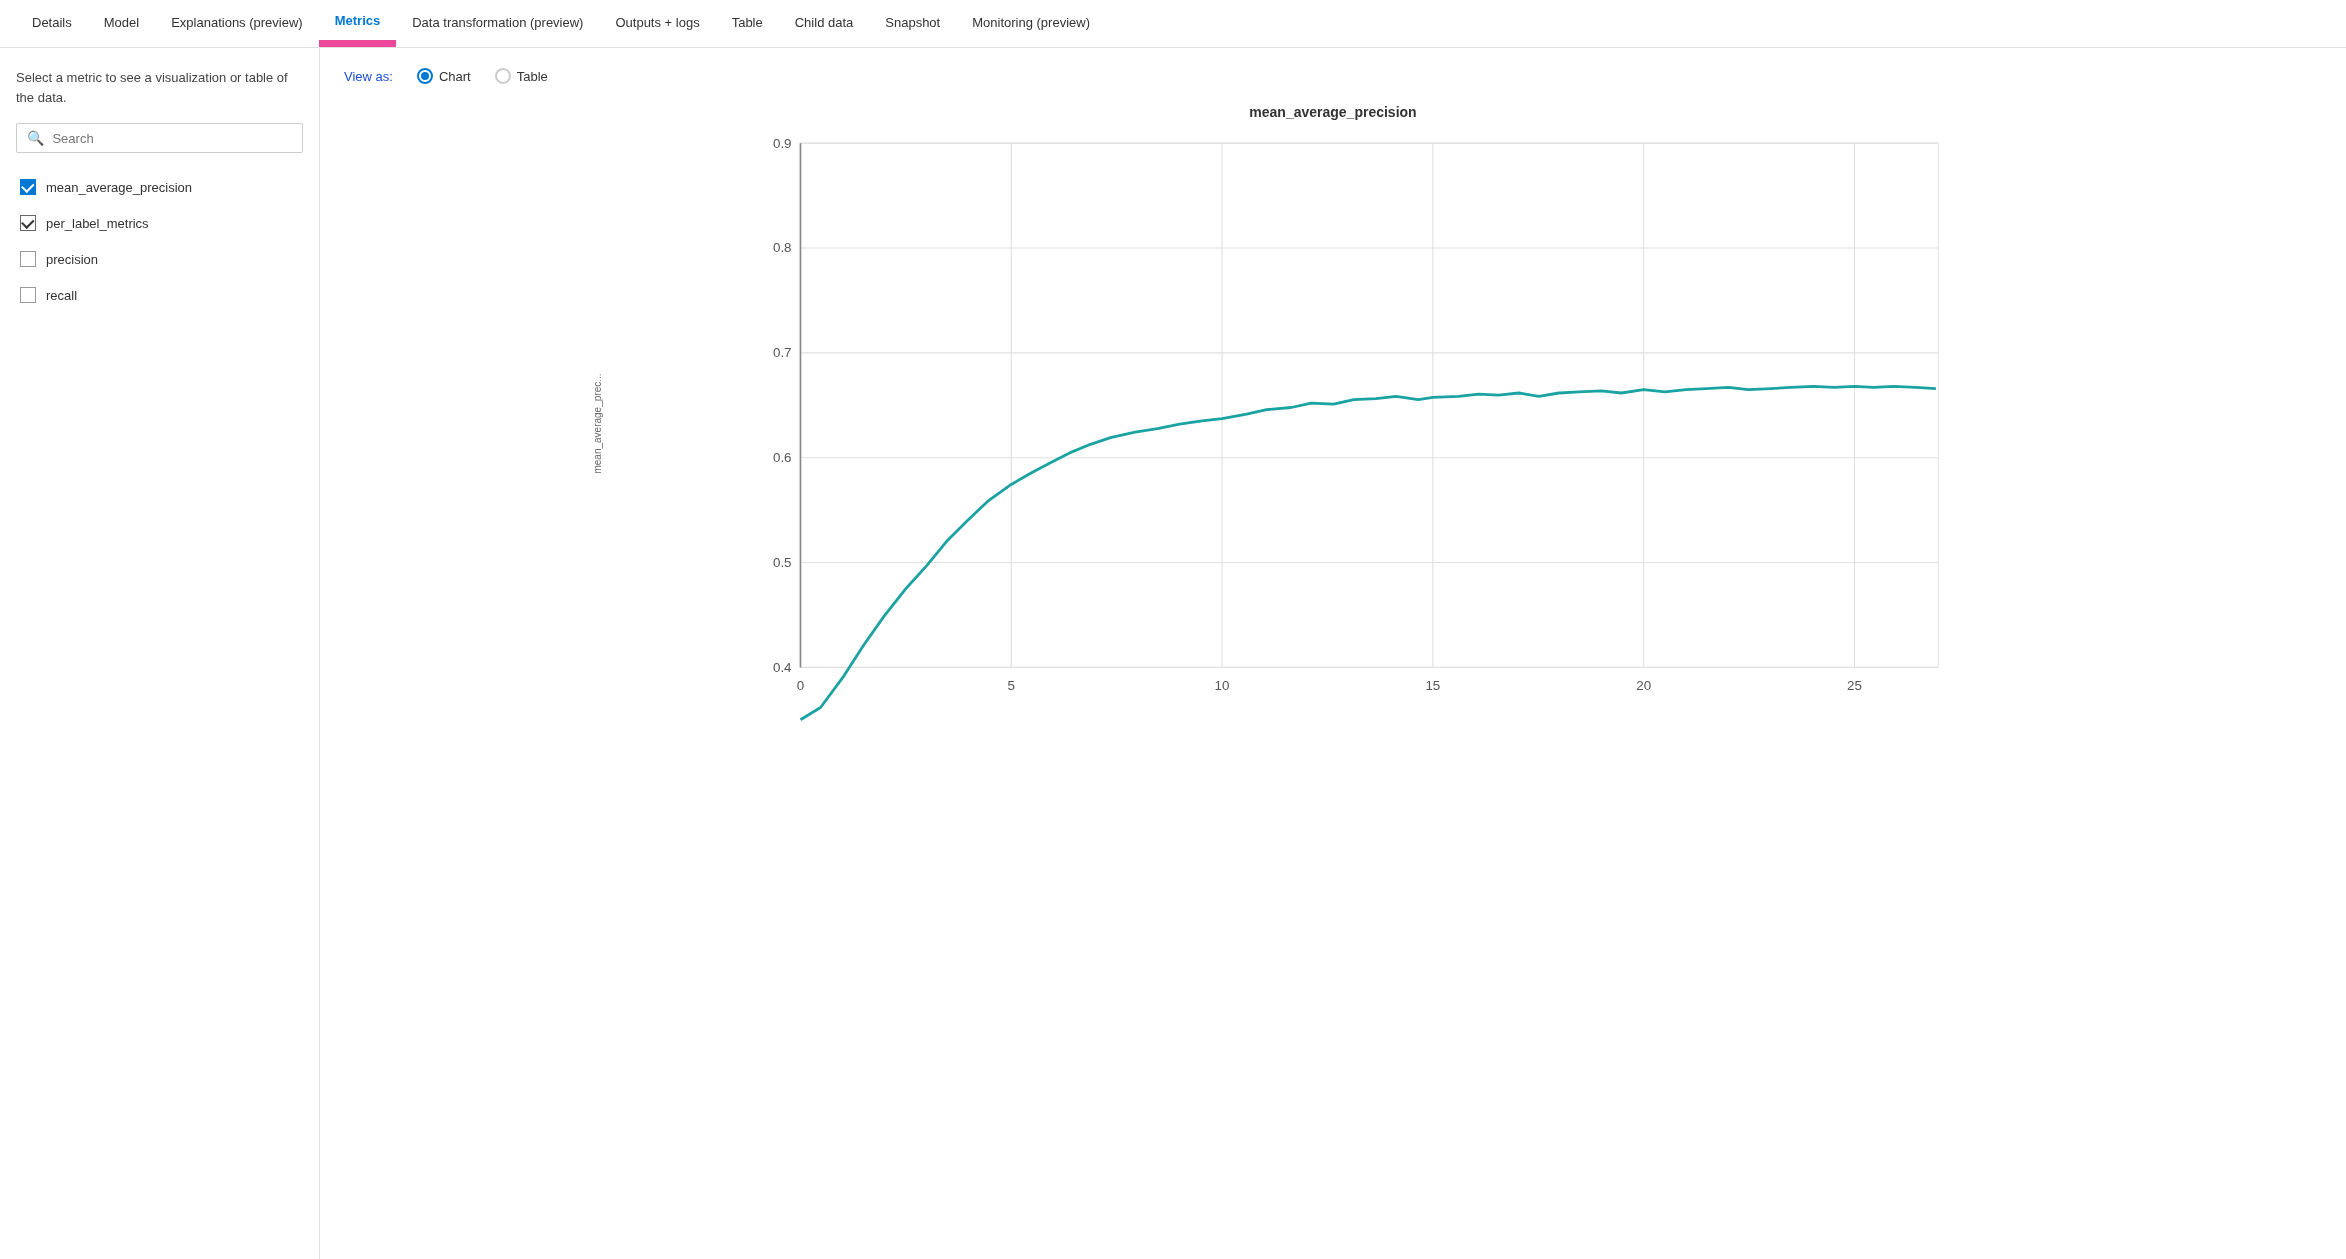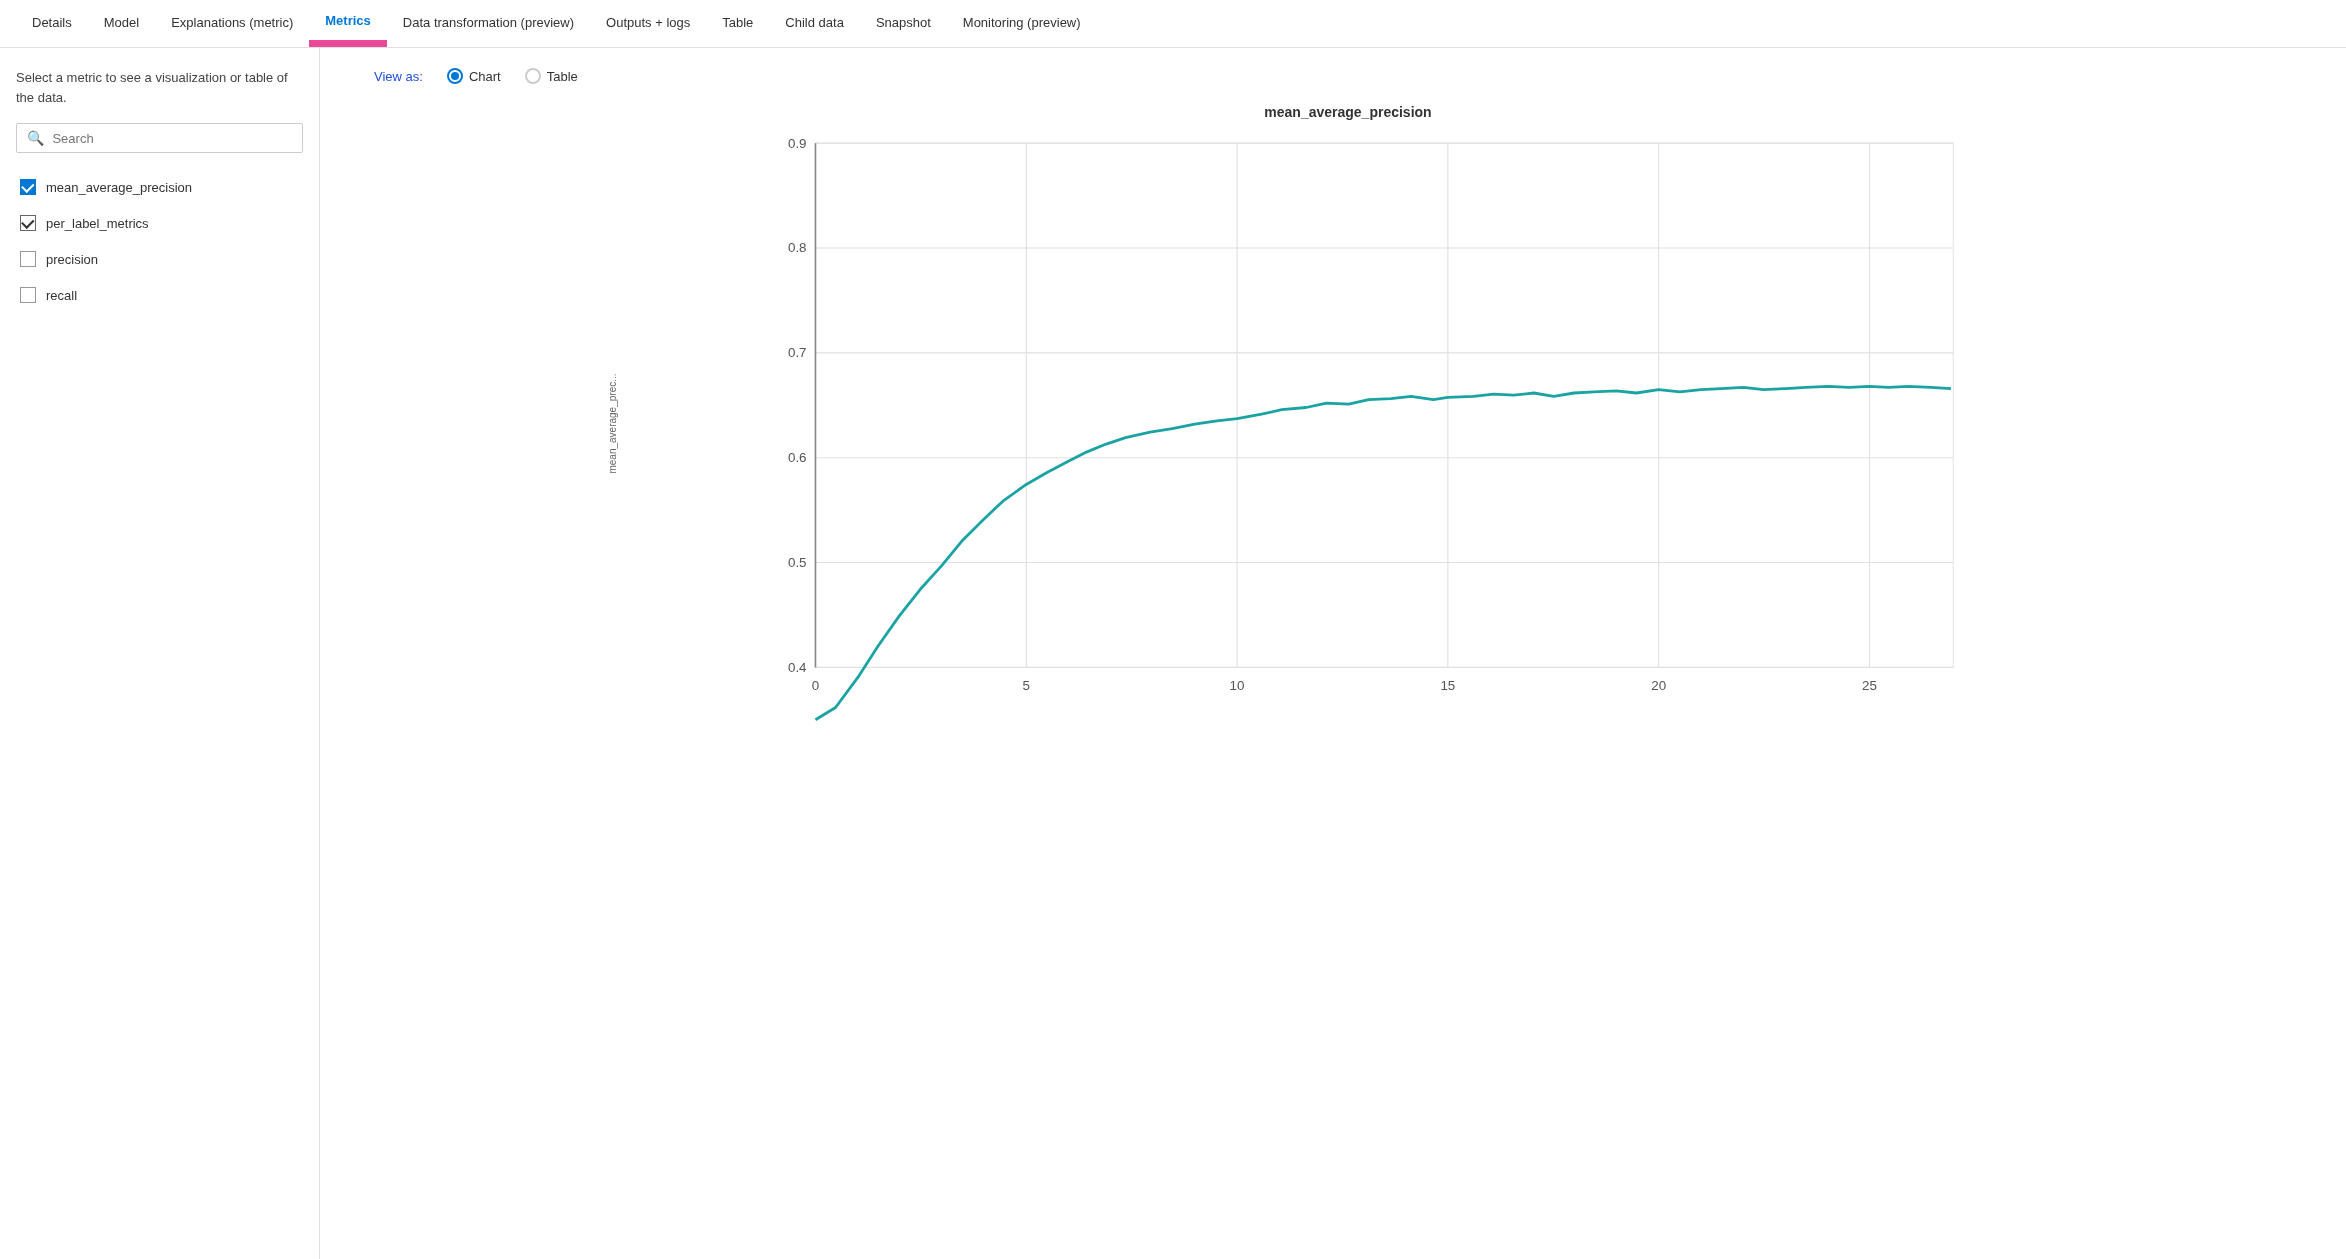--- a/index.html
+++ b/index.html
@@ -28,21 +28,20 @@
     .nav-item.active {
       color: #0078d4;
       border-bottom: 7px solid #ec4899;
       font-weight: 600;
     }
 
     
     .main-layout {
       display: flex;
       height: calc(100vh - 48px);
-      gap: 30px;
     }
 
     
     .sidebar {
       width: 320px;
       min-width: 320px;
       border-right: 1px solid #e0e0e0;
       padding: 20px 16px;
       overflow-y: auto;
     }
@@ -223,21 +222,21 @@
       height: 580px;
       overflow: visible;
     }
   </style>
 </head>
 <body>
 
 <nav class="top-nav">
   <div class="nav-item">Details</div>
   <div class="nav-item">Model</div>
-  <div class="nav-item">Explanations (metric)</div>
+  <div class="nav-item">Explanations (preview)</div>
   <div class="nav-item active">Metrics</div>
   <div class="nav-item">Data transformation (preview)</div>
   <div class="nav-item">Outputs + logs</div>
   <div class="nav-item">Table</div>
   <div class="nav-item">Child data</div>
   <div class="nav-item">Snapshot</div>
   <div class="nav-item">Monitoring (preview)</div>
 </nav>
 
 <div class="main-layout">

